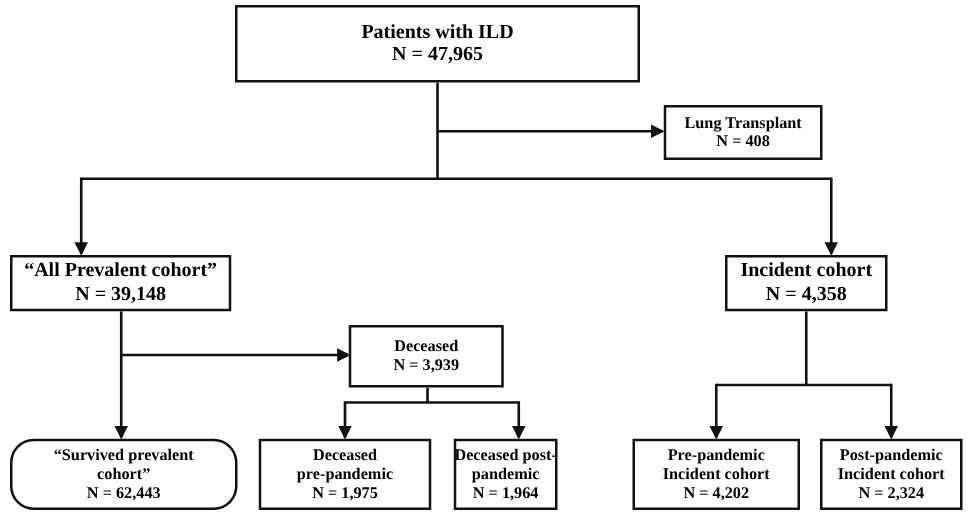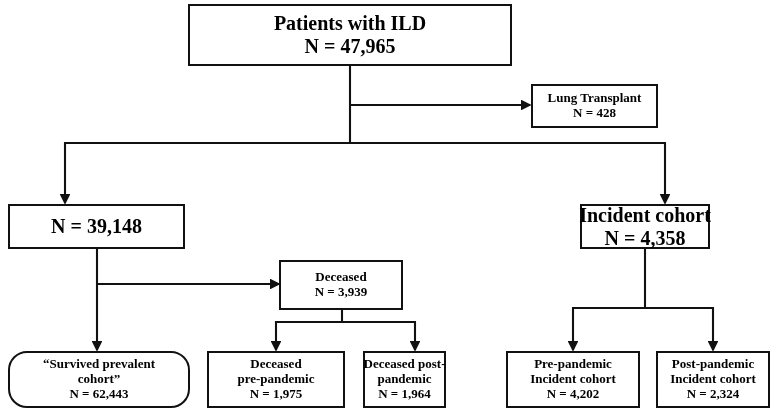--- a/index.html
+++ b/index.html
@@ -39,21 +39,21 @@
     line-height: 1.14;
     z-index: 2;
   }
   .node .ln {
     display: block;
     white-space: nowrap;
   }
   .bold .ln {
     font-weight: bold;
   }
-  .f15 { font-size: 20px; }
+  .f15 { font-size: 16px; }
   .f14 { font-size: 13px; }
   .f13 { font-size: 13px; }
 </style>
 </head>
 <body>
 
 <div id="flowchart-root">
 
   <svg class="connectors" viewBox="0 0 776 410" xmlns="http://www.w3.org/2000/svg">
     <defs>
@@ -90,24 +90,25 @@
     </g>
   </svg>
 
   <div class="node bold f15" style="left:188px; top:4px; width:324px; height:62px;">
     <span class="ln">Patients with ILD</span>
     <span class="ln">N = 47,965</span>
   </div>
 
   <div class="node bold f14" style="left:531px; top:84px; width:127px; height:44px;">
     <span class="ln">Lung Transplant</span>
-    <span class="ln">N = 428</span>
+    <span class="ln">N = 408</span>
   </div>
 
   <div class="node bold f15" style="left:8px; top:204px; width:177px; height:45px;">
+    <span class="ln">“All Prevalent cohort”</span>
     <span class="ln">N = 39,148</span>
   </div>
 
   <div class="node bold f15" style="left:580px; top:204px; width:130px; height:45px;">
     <span class="ln">Incident cohort</span>
     <span class="ln">N = 4,358</span>
   </div>
 
   <div class="node bold f14" style="left:279px; top:260px; width:124px; height:50px;">
     <span class="ln">Deceased</span>

